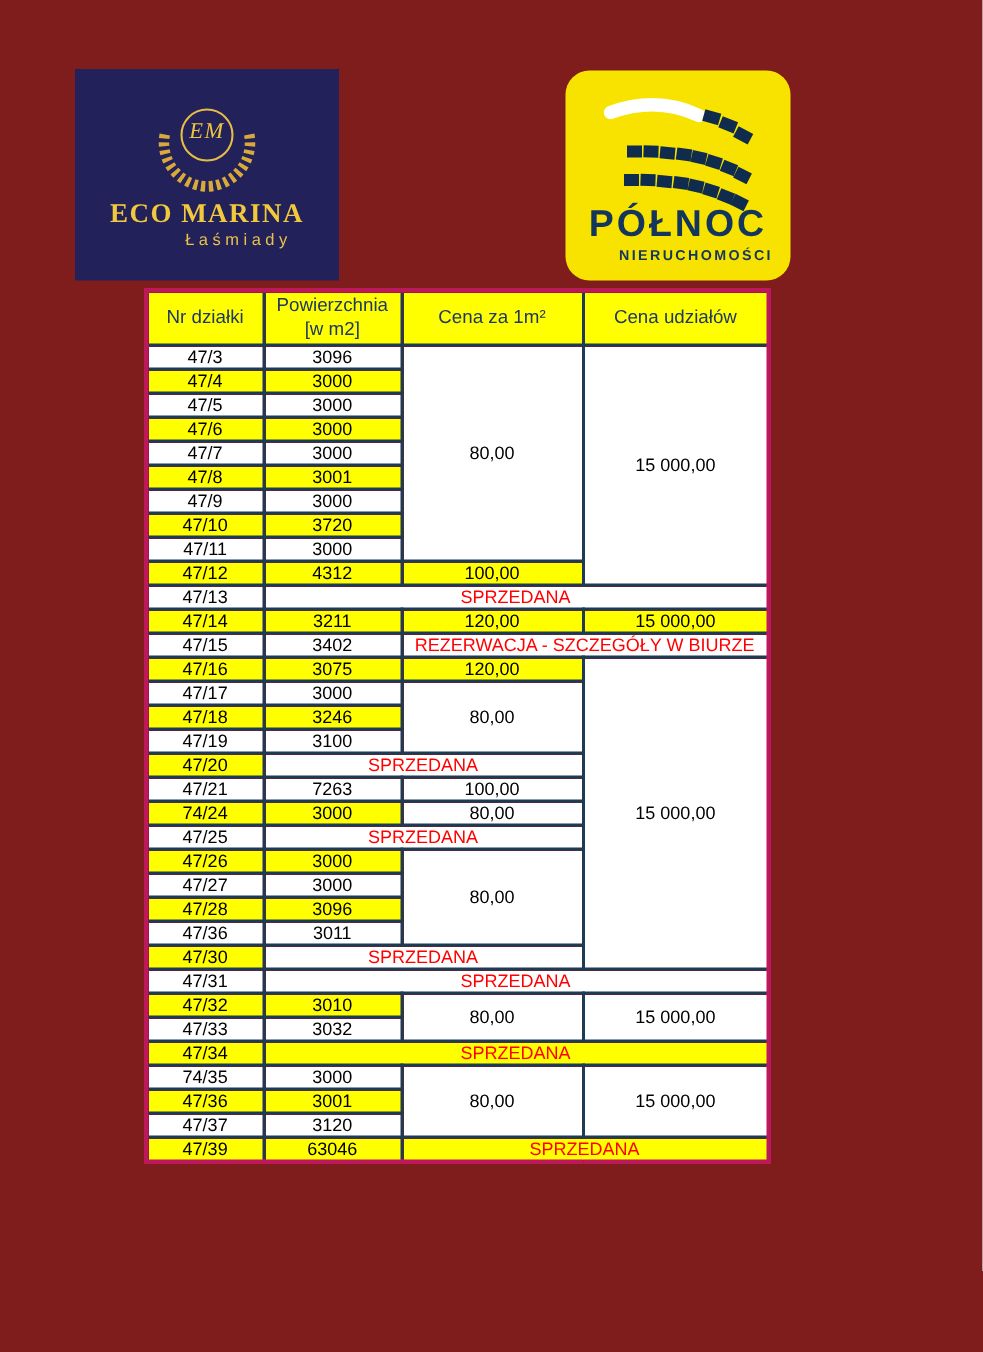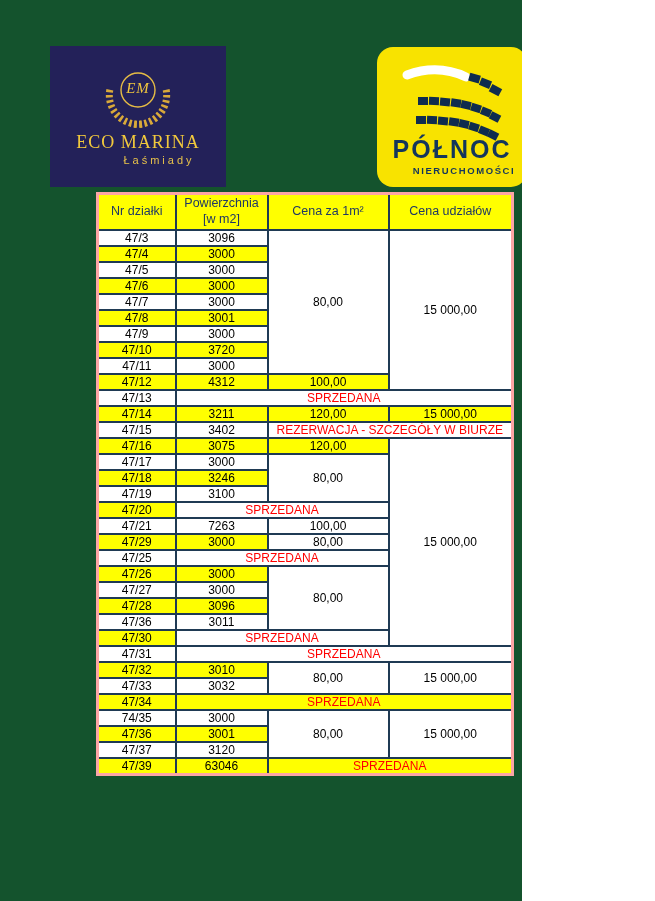--- a/index.html
+++ b/index.html
@@ -1,33 +1,33 @@
 <!DOCTYPE html>
 <html><head>
 <meta charset="utf-8">
 <style>
   html,body{margin:0;padding:0;background:#ffffff;}
   .page{
-    position:relative;width:522px;height:901px;background:#14532d;overflow:hidden;
+    position:relative;width:655px;height:901px;background:#7f1d1d;overflow:hidden;
     font-family:"Liberation Sans", sans-serif;
   }
 
   
   .em-logo{
     position:absolute;left:50px;top:46px;width:176px;height:141px;
     background:#232159;display:flex;flex-direction:column;align-items:center;
   }
   .em-wreath-wrap{position:relative;width:74px;height:74px;margin-top:10px;}
   .em-monogram{
     position:absolute;left:0;top:24px;width:74px;text-align:center;
     font-family:"Liberation Serif", serif;font-style:italic;
     font-size:15px;color:#EFC53E;letter-spacing:1px;
   }
   .em-title{
-    margin-top:2px;font-family:"Liberation Serif", serif;font-weight:normal;
+    margin-top:2px;font-family:"Liberation Serif", serif;font-weight:bold;
     font-size:18px;color:#F2C93C;letter-spacing:1px;white-space:nowrap;
   }
   .em-sub{
     margin-top:1px;font-size:11px;color:#E8C24A;letter-spacing:3px;white-space:nowrap;margin-left:42px;
   }
 
   
   .pn-logo{
     position:absolute;left:377px;top:47px;width:150px;height:140px;
     background:#F8E300;border-radius:16px;display:flex;flex-direction:column;align-items:center;
@@ -37,21 +37,21 @@
     letter-spacing:2px;white-space:nowrap;line-height:1;
   }
   .pn-sub{
     margin-top:3px;font-weight:bold;font-size:9.5px;color:#14365C;
     letter-spacing:1.6px;white-space:nowrap;padding-left:24px;
   }
 
   
   .price-table{
     position:absolute;left:96px;top:192px;border-collapse:collapse;table-layout:fixed;
-    border:3px solid #fca5a5;
+    border:3px solid #be185d;
   }
   .price-table th,.price-table td{
     border:2px solid #1F3A54;text-align:center;vertical-align:middle;
     padding:0;overflow:hidden;
   }
   .price-table th{
     background:#FFFF00;color:#1F3864;font-weight:400;font-size:12.5px;
     height:34px;white-space:pre-line;line-height:1.25;
   }
   .price-table td{
@@ -209,21 +209,21 @@
         <tr>
           <td class="hl">47/20</td>
           <td colspan="2" class="sold">SPRZEDANA</td>
         </tr>
         <tr>
           <td>47/21</td>
           <td>7263</td>
           <td>100,00</td>
         </tr>
         <tr>
-          <td class="hl">47/29</td>
+          <td class="hl">74/24</td>
           <td class="hl">3000</td>
           <td>80,00</td>
         </tr>
         <tr>
           <td>47/25</td>
           <td colspan="2" class="sold">SPRZEDANA</td>
         </tr>
         <tr>
           <td class="hl">47/26</td>
           <td class="hl">3000</td>

